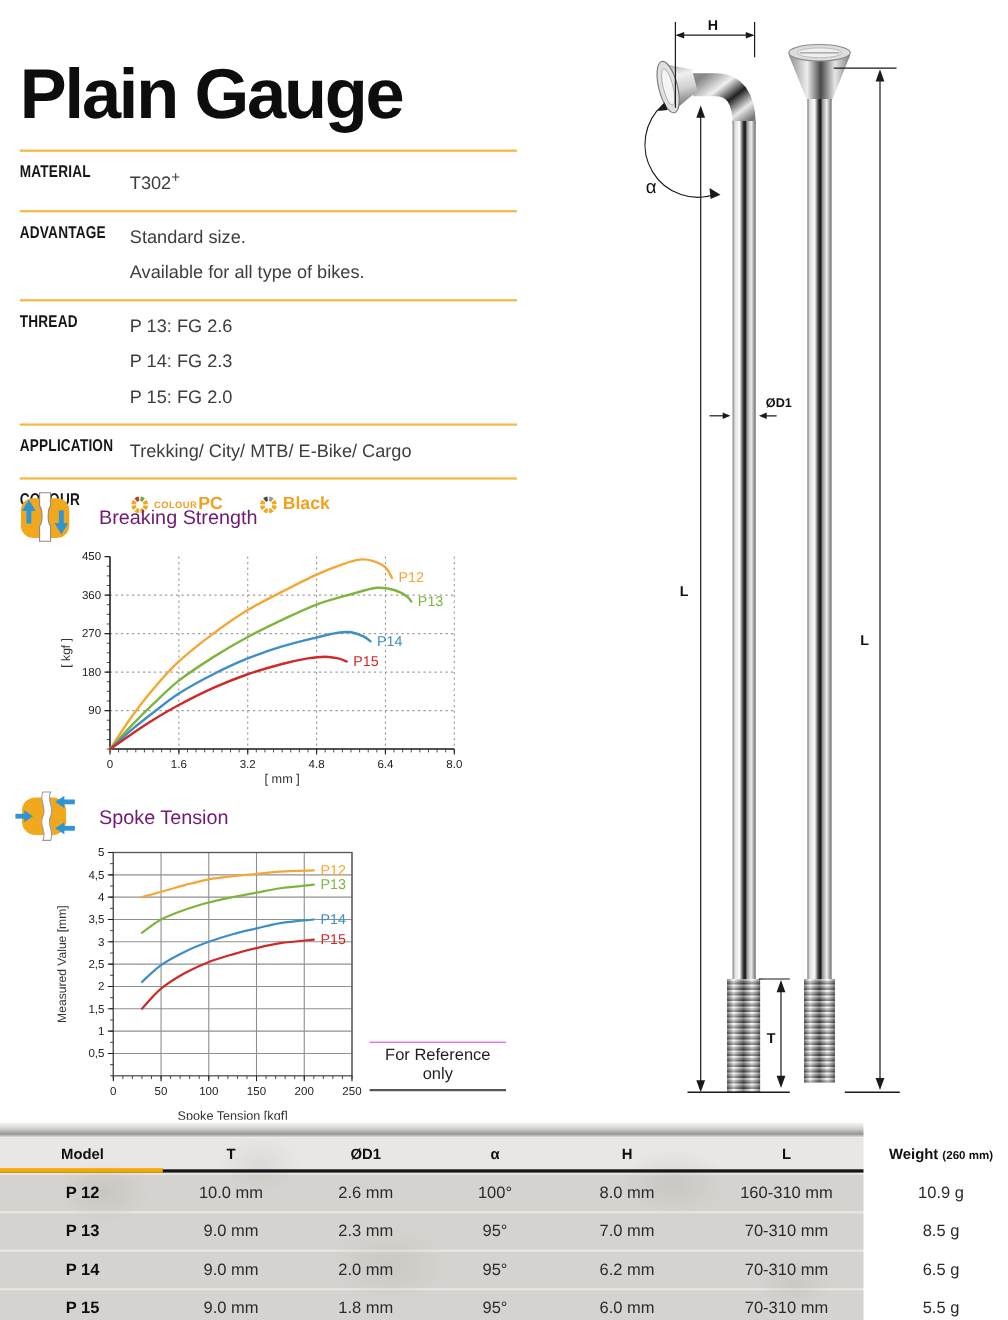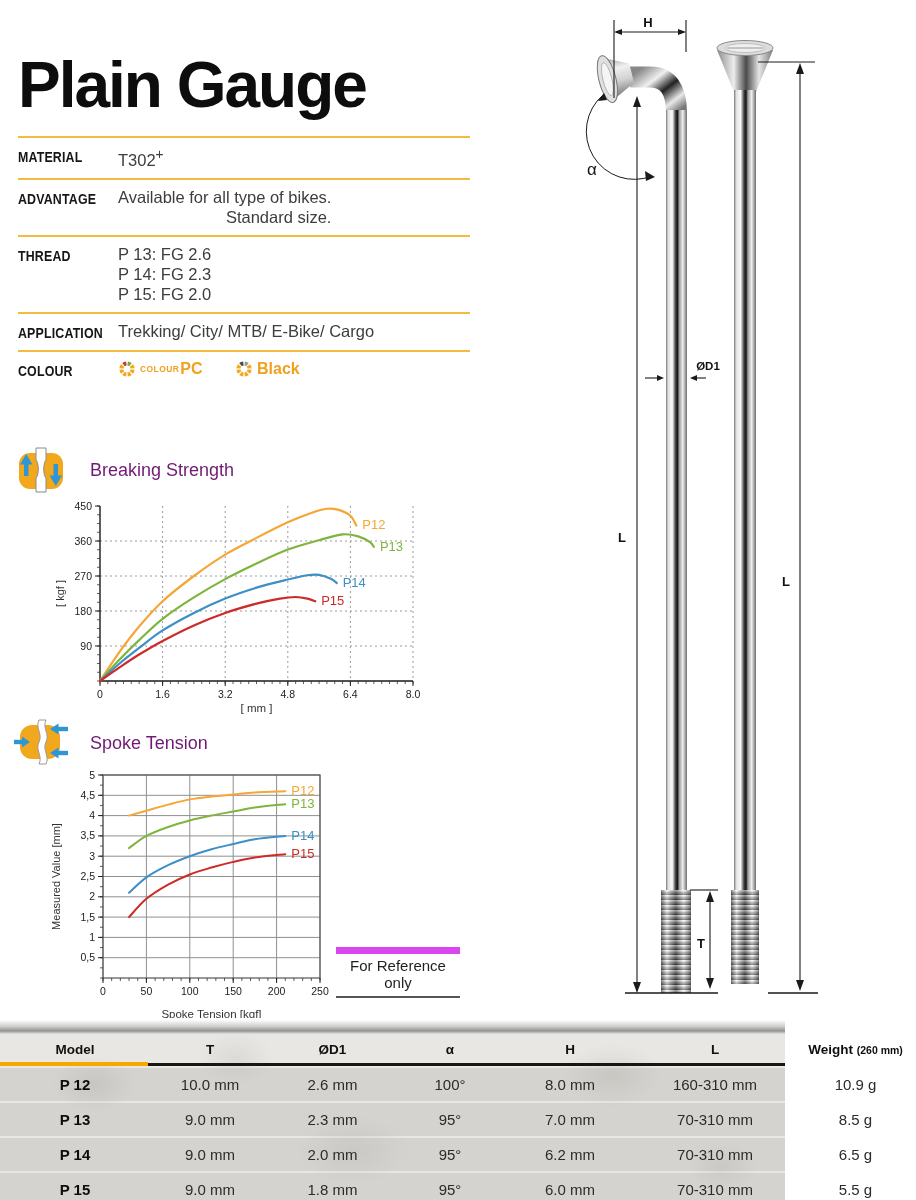--- a/index.html
+++ b/index.html
@@ -7,32 +7,32 @@
         font-family:"Liberation Sans",sans-serif;overflow:hidden;color:#222;}
 
   .title{position:absolute;left:18px;top:48px;font-size:64px;font-weight:bold;
          letter-spacing:-2px;color:#0d0d0d;}
 
   
   .specs{position:absolute;left:18px;top:136px;width:452px;}
   .spec-row{display:flex;border-top:2px solid #F3BA3F;padding:7px 0 8px;}
   .spec-label{width:100px;flex:none;font-weight:bold;font-size:15.5px;color:#161616;
               transform:scaleX(.8);transform-origin:0 50%;letter-spacing:.2px;padding-top:3px;}
-  .spec-value{font-size:16.5px;color:#3d3d3d;line-height:20px;text-align:right;}
+  .spec-value{font-size:16.5px;color:#3d3d3d;line-height:32px;}
   .badge{display:inline-flex;align-items:center;margin-right:28px;}
   .badge svg{margin-right:4px;}
   .badge-small{font-size:8.5px;font-weight:bold;color:#F0A11E;letter-spacing:.4px;margin-right:1px;}
   .badge-big{font-size:16px;font-weight:bold;color:#F0A11E;}
 
   .section-title{position:absolute;font-size:18px;color:#701a75;}
   .sec-icon{position:absolute;}
   .chart{position:absolute;}
 
   .ref-note{position:absolute;left:336px;top:947px;width:124px;text-align:center;
-            font-size:15px;color:#1f1f1f;border-top:7px solid #d946ef;
+            font-size:15px;color:#1f1f1f;border-top:1px solid #d946ef;
             border-bottom:2px solid #555;padding:3px 0 5px;}
 
   
   .spec-table{position:absolute;left:0;top:1020px;width:785px;height:180px;}
   .band{height:14px;background:linear-gradient(#fdfdfd,#cfcfcd 45%,#949492 78%,#e4e4e2);}
   .tbl-body{position:relative;height:166px;background-color:#e8e7e4;
     background-image:
       radial-gradient(ellipse 60px 40px at 12% 30%, rgba(140,138,132,.20), transparent 70%),
       radial-gradient(ellipse 80px 50px at 45% 70%, rgba(140,138,132,.16), transparent 70%),
       radial-gradient(ellipse 70px 45px at 78% 25%, rgba(140,138,132,.18), transparent 70%),
@@ -58,22 +58,22 @@
   <div class="title">Plain Gauge</div>
 
   <div class="specs">
     <div class="spec-row">
       <div class="spec-label">MATERIAL</div>
       <div class="spec-value"><span>T302</span><sup>+</sup></div>
     </div>
     <div class="spec-row">
       <div class="spec-label">ADVANTAGE</div>
       <div class="spec-value">
+        <div>Standard size.</div>
         <div>Available for all type of bikes.</div>
-        <div>Standard size.</div>
       </div>
     </div>
     <div class="spec-row">
       <div class="spec-label">THREAD</div>
       <div class="spec-value">
         <div>P 13: FG 2.6</div>
         <div>P 14: FG 2.3</div>
         <div>P 15: FG 2.0</div>
       </div>
     </div>

